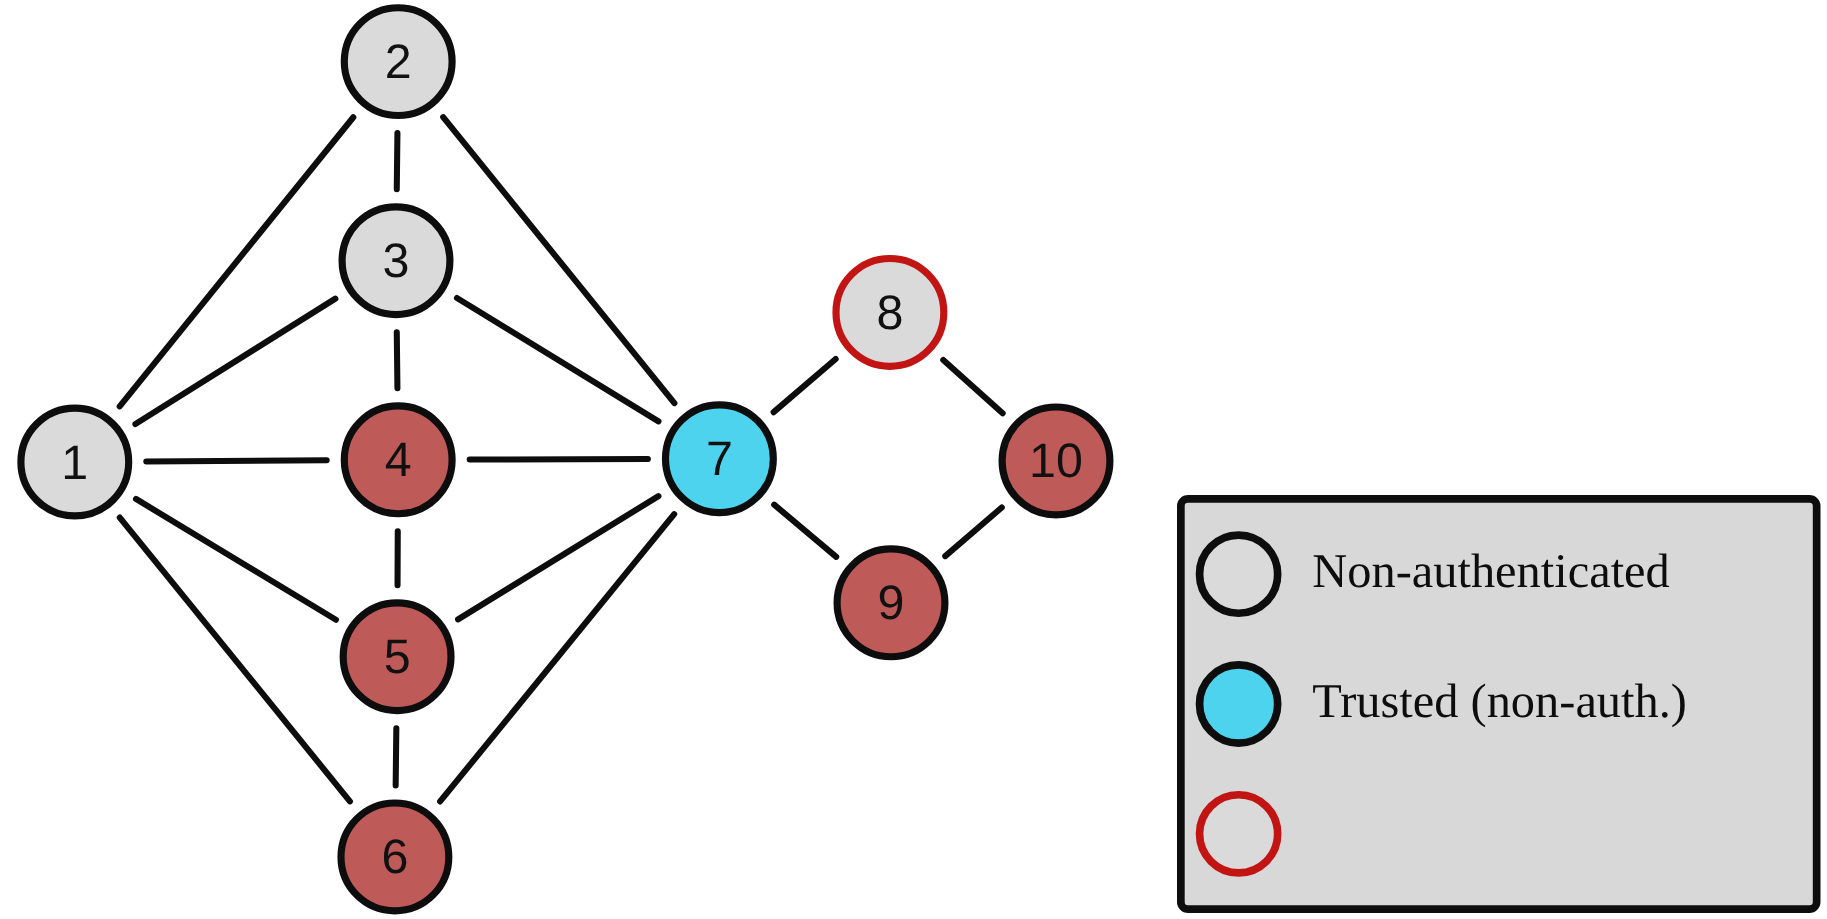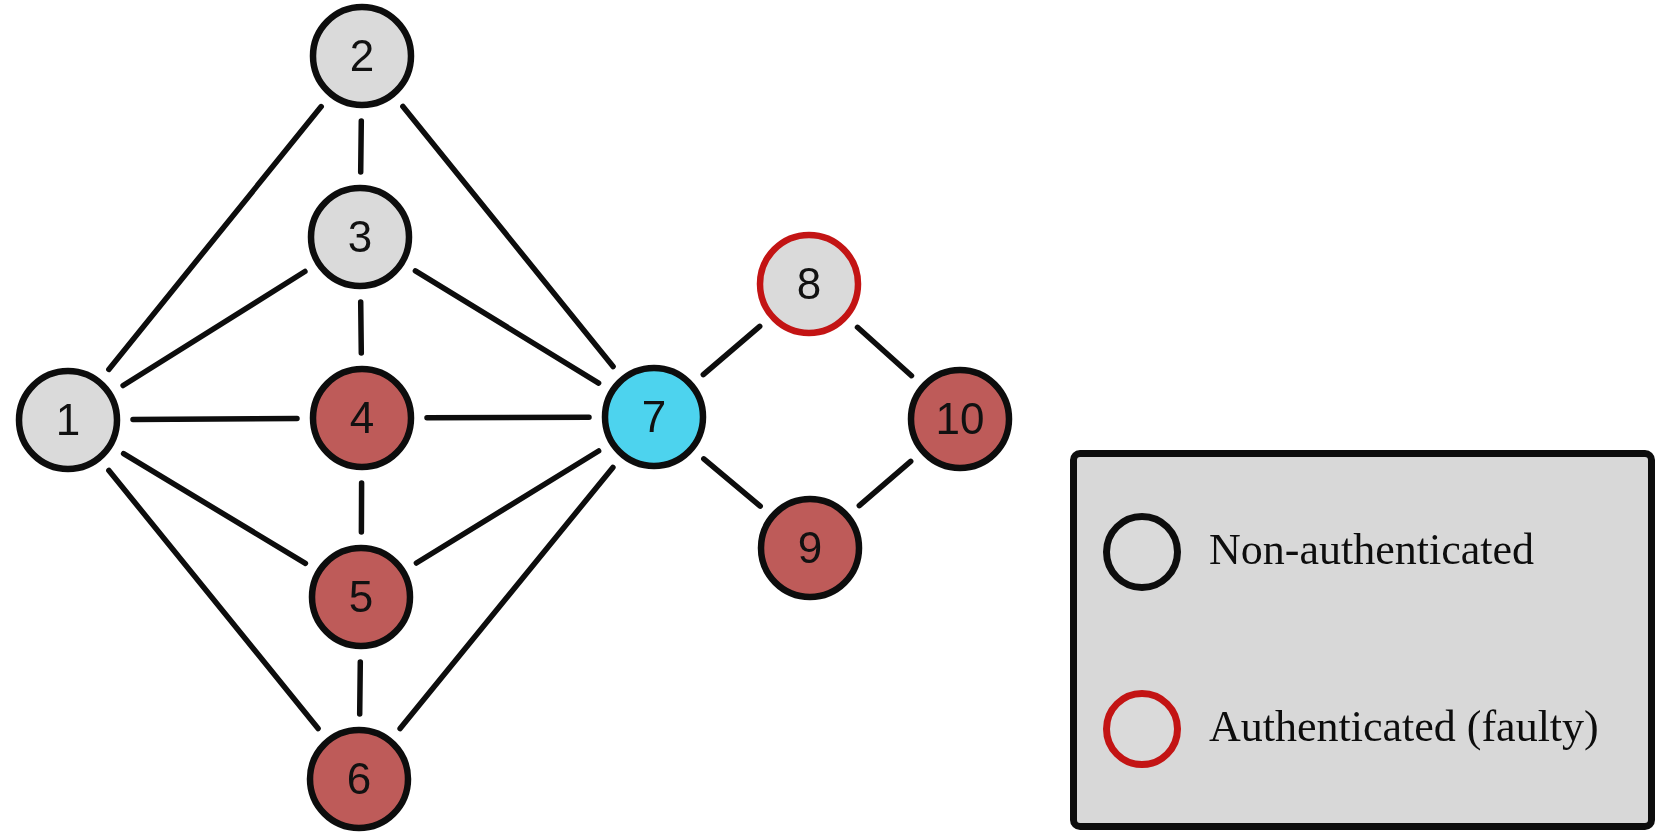--- a/index.html
+++ b/index.html
@@ -40,21 +40,21 @@
     top: 450px;
     width: 585px;
     height: 380px;
     box-sizing: border-box;
     background: #d8d8d8;
     border: 7px solid #0d0d0d;
     border-radius: 10px;
     display: flex;
     flex-direction: column;
     justify-content: space-around;
-    padding: 6px 16px;
+    padding: 6px 0;
   }
   .legend-row {
     display: flex;
     align-items: center;
     height: 88px;
     padding-left: 10px;
   }
   .legend-marker {
     box-sizing: border-box;
     width: 78px;
@@ -117,17 +117,20 @@
       <circle cx="960" cy="419" r="49" fill="#be5b59" stroke="#0d0d0d"></circle>
       <text x="960" y="434">10</text>
     </svg>
 
   <div class="legend">
     <div class="legend-row">
       <span class="legend-marker" style="background: rgb(218, 218, 218); border-color: rgb(13, 13, 13);"></span>
       <span class="legend-label">Non-authenticated</span>
     </div>
     <div class="legend-row">
+      <span class="legend-marker" style="background: rgb(77, 211, 238); border-color: rgb(13, 13, 13);"></span>
+      <span class="legend-label">Trusted (non-auth.)</span>
+    </div>
+    <div class="legend-row">
       <span class="legend-marker" style="background: rgb(218, 218, 218); border-color: rgb(195, 20, 20);"></span>
-      <span class="legend-label">Authenticated (faulty)</span>
     </div>
   </div>
 </div>
 
 </body></html>

